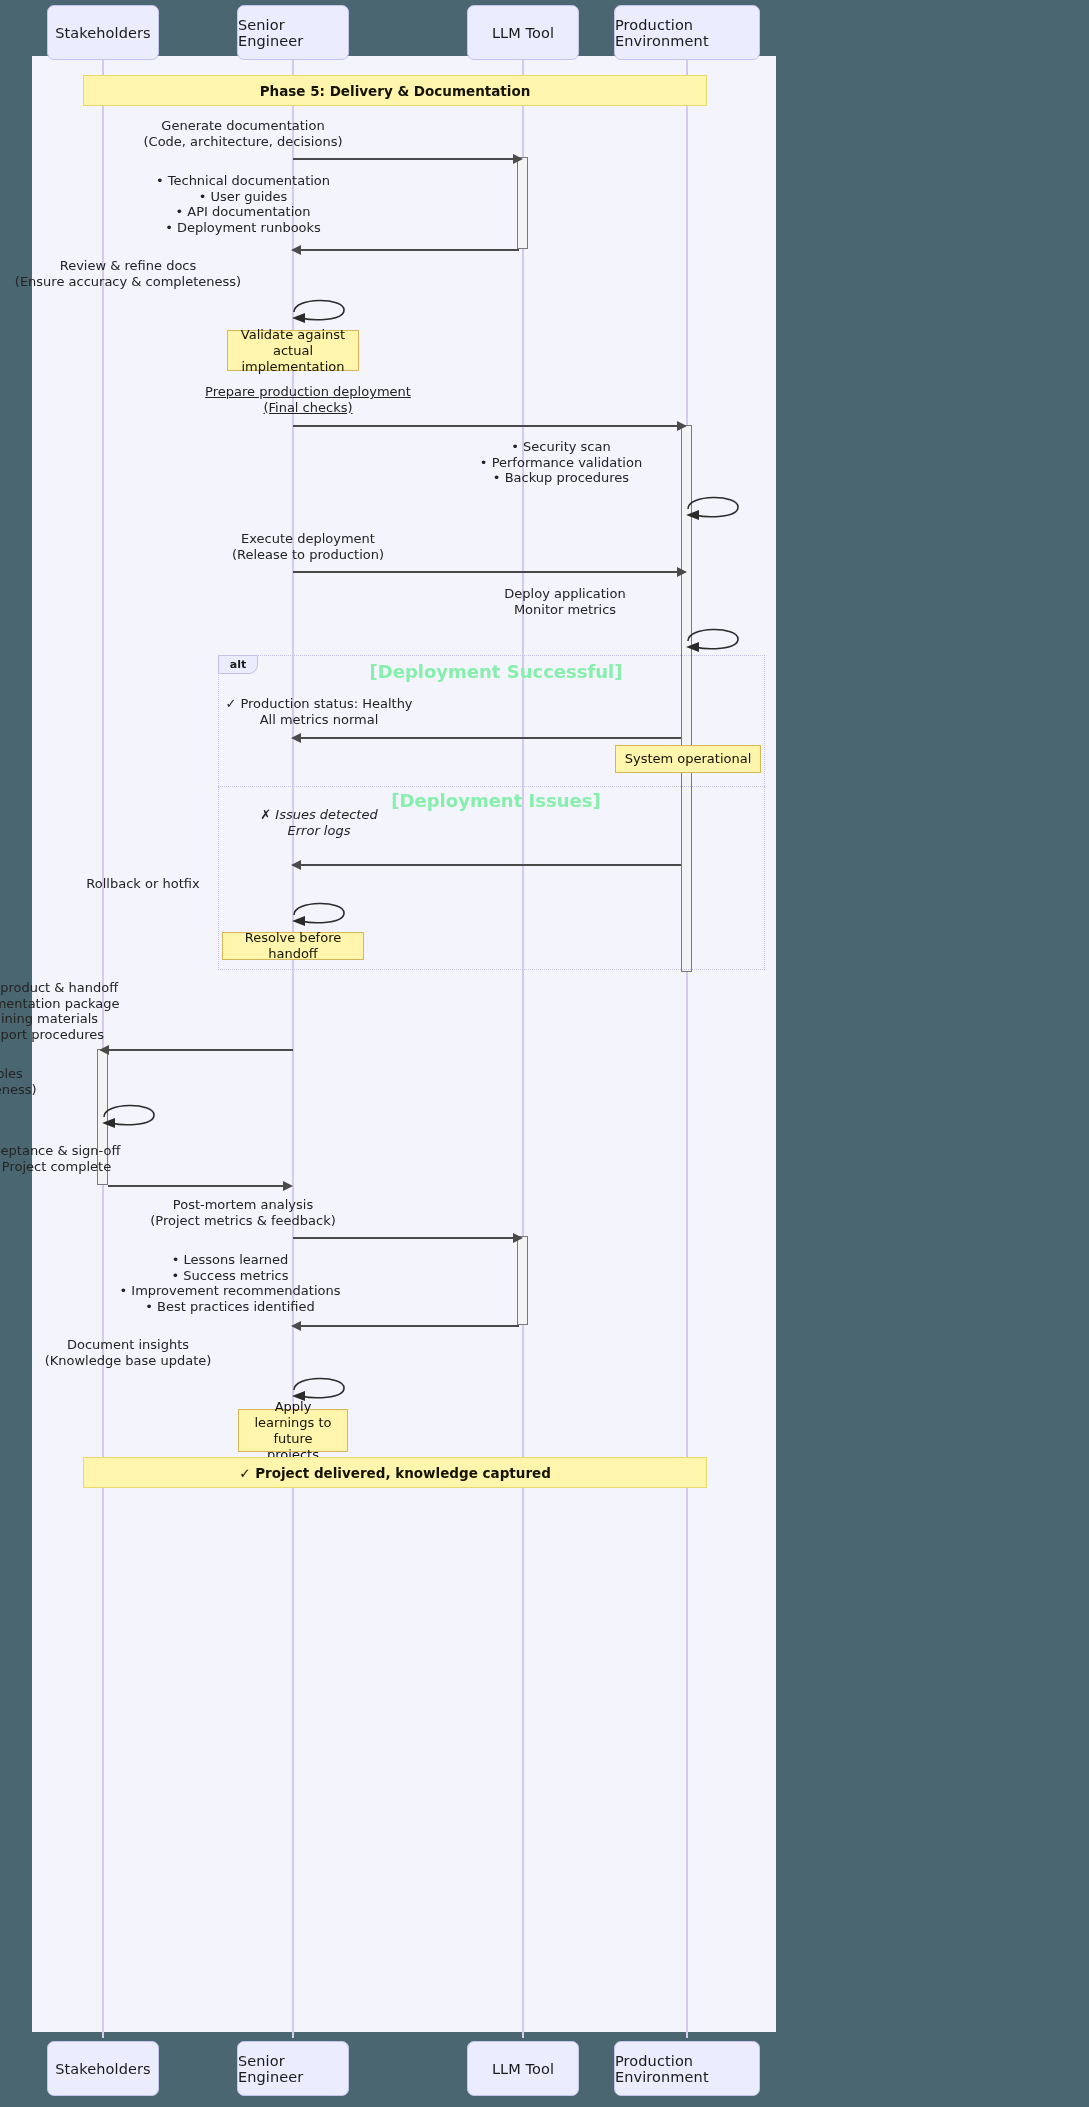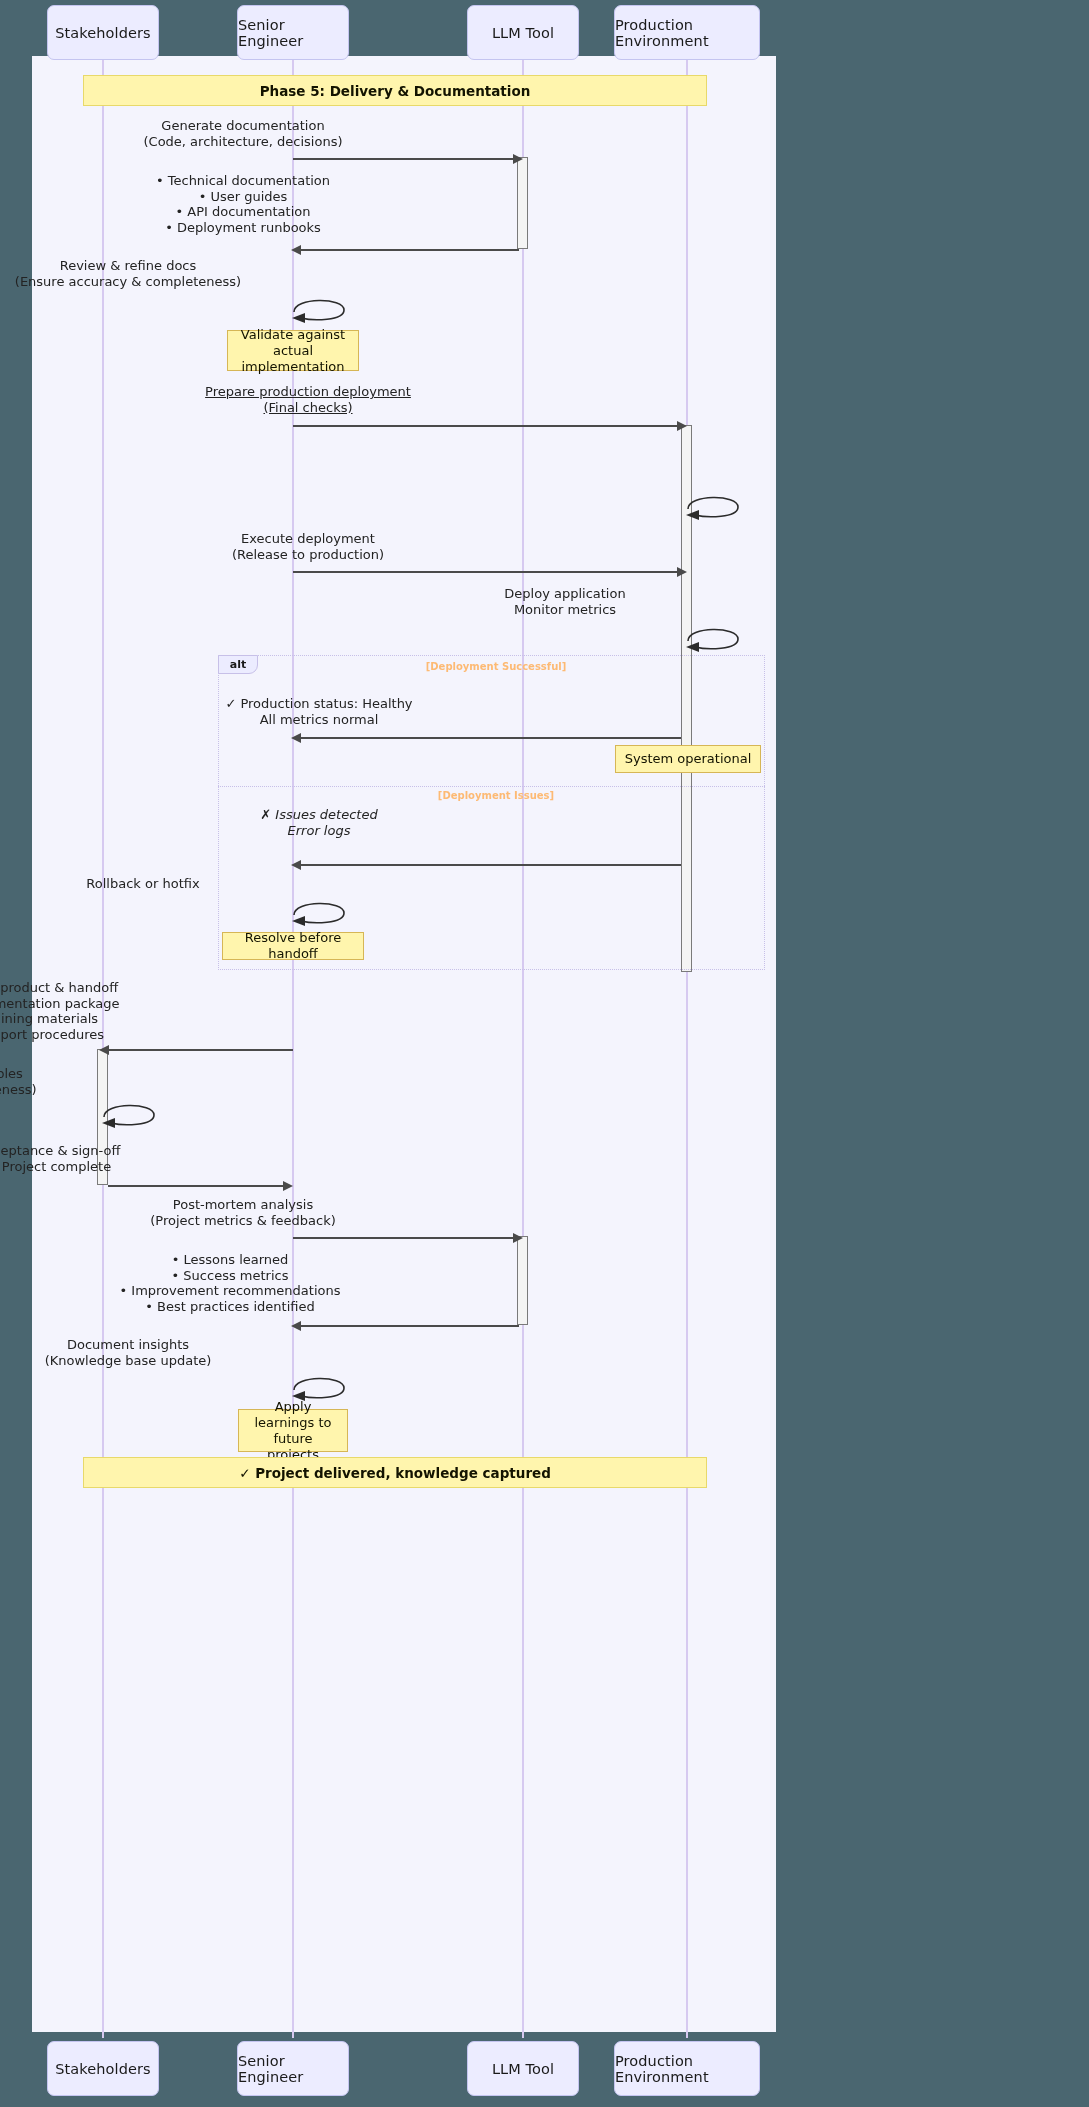--- a/index.html
+++ b/index.html
@@ -95,21 +95,21 @@
     border-bottom-right-radius:9px;
     box-sizing:border-box;
     display:flex;align-items:center;justify-content:center;
     font-size:11px;font-weight:bold;color:#1a1a1a;
     padding:0 9px;
   }
   .alt-div{
     position:absolute;height:0;border-top:1.5px dotted #c7c0e8;
   }
   .alt-cond{
-    position:absolute;font-size:10px;font-weight:bold;color:#fdba74;
+    position:absolute;font-size:18px;font-weight:bold;color:#86efac;
     transform:translateX(-50%);white-space:nowrap;padding-left:8px;
   }
 </style>
 </head>
 <body>
 
 <div id="stage">
 
   <div class="canvas"></div>
 
@@ -175,20 +175,23 @@
   <div class="note" style="left:227px;top:330px;width:132px;height:41px;">
     <span style="white-space:pre-line;">Validate against
 actual implementation</span>
   </div>
 
   <div class="msg-label" style="left:488px;top:384px;width:360px;margin-left:-180px;text-decoration:underline;">Prepare production deployment
 (Final checks)</div>
   <div class="msg-line" style="left:293px;top:425px;width:390px;"></div>
   <div class="arrow-r" style="left:677px;top:421px;"></div>
 
+  <div class="msg-label" style="left:696px;top:439px;width:270px;margin-left:-135px;">• Security scan
+• Performance validation
+• Backup procedures</div>
   <svg class="selfloop" width="60" height="30" style="left:685px;top:492px;">
     <path d="M 3,17 C 3,2 53,2 53,15 C 53,26 22,26 10,23" fill="none" stroke="#2b2b2b" stroke-width="1.6"></path>
     <polygon points="14,18 1,23 14,28" fill="#2b2b2b"></polygon>
   </svg>
 
   <div class="msg-label" style="left:488px;top:531px;width:360px;margin-left:-180px;">Execute deployment
 (Release to production)</div>
   <div class="msg-line" style="left:293px;top:571px;width:390px;"></div>
   <div class="arrow-r" style="left:677px;top:567px;"></div>
 

